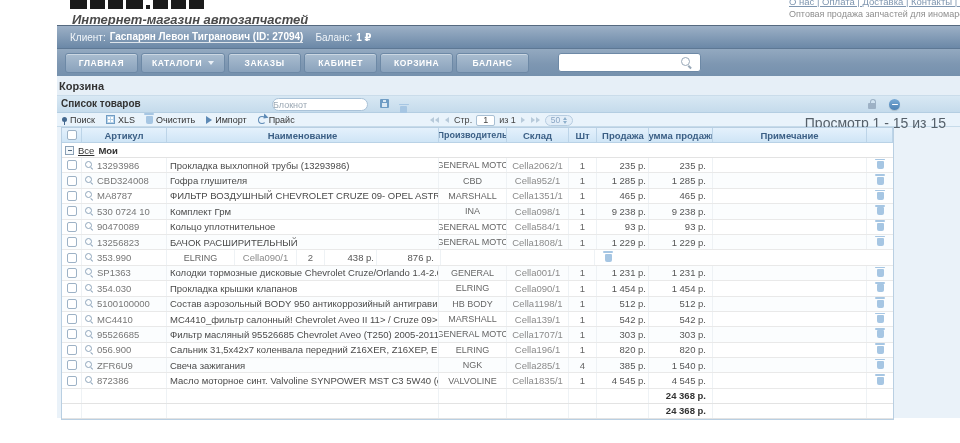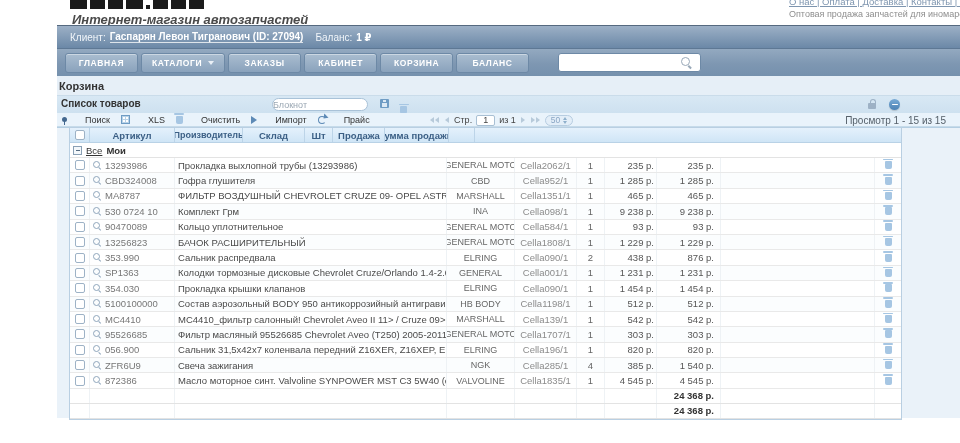--- a/index.html
+++ b/index.html
@@ -36,59 +36,59 @@
 .icon-search{position:absolute;right:7px;top:3px;width:12px;height:12px}
 .icon-search::before{content:"";position:absolute;left:0;top:0;width:7px;height:7px;border:1.6px solid #98a8b8;border-radius:50%}
 .icon-search::after{content:"";position:absolute;left:8px;top:8px;width:4px;height:1.6px;background:#98a8b8;transform:rotate(45deg);transform-origin:0 0}
 
 
 .title-strip{position:absolute;left:57px;top:76px;width:903px;height:20px;background:#e6eff7;border-bottom:1px solid #cadcea;
  display:flex;align-items:center;padding-left:2px;font-size:11px;font-weight:bold;color:#333}
 
 
 .content{position:absolute;left:57px;top:96px;width:903px;height:322px;background:#eaf2f9}
-.list-header{position:absolute;left:0;top:0;width:903px;height:32px;background:linear-gradient(#d8e8f4,#c5dbec);border-bottom:1px solid #b4cee2}
+.list-header{position:absolute;left:0;top:0;width:903px;height:17px;background:linear-gradient(#d8e8f4,#c5dbec);border-bottom:1px solid #b4cee2}
 .lh-title{position:absolute;left:4px;top:2px;font-size:10px;font-weight:bold;color:#333}
 .notebook{position:absolute;left:215px;top:2px;width:96px;height:13px;border:1px solid #a9c2d8;border-radius:7px;font-size:9px;color:#555;outline:none;background:#fff}
 .notebook::placeholder{color:#9aa7b3}
 .icon-disk{position:absolute;left:323px;top:3px;width:9px;height:9px;background:#6f9cc4;border-radius:1px;cursor:pointer}
 .icon-disk::before{content:"";position:absolute;left:2px;top:4px;width:5px;height:4px;background:#dce9f4}
 .icon-disk::after{content:"";position:absolute;left:3px;top:1px;width:3px;height:2px;background:#dce9f4}
 .lh-trash{position:absolute;left:343px;top:4px;cursor:pointer}
 .icon-lock{position:absolute;left:811px;top:7px;width:8px;height:6px;background:#9db1c5;border-radius:1px;cursor:pointer}
 .icon-lock::before{content:"";position:absolute;top:-4px;left:1.5px;width:4px;height:4px;border:1.3px solid #9db1c5;border-bottom:none;border-radius:3px 3px 0 0}
 .icon-collapse{position:absolute;left:832px;top:3px;width:11px;height:11px;border-radius:50%;background:linear-gradient(#78aad6,#4d82b4);box-shadow:0 1px 1px rgba(0,0,0,.15);cursor:pointer}
 .icon-collapse::before{content:"";position:absolute;left:2.5px;top:4.8px;width:6px;height:1.6px;background:#fff;border-radius:1px}
 
 .toolbar{position:absolute;left:0;top:17px;width:903px;height:14px;background:#e9f3fb;border-bottom:1px solid #c6dbea;
  display:flex;align-items:center;padding-left:5px;font-size:9px;color:#333}
-.tb-item{display:inline-flex;align-items:center;gap:18px;margin-right:11px;cursor:pointer;white-space:nowrap}
+.tb-item{display:inline-flex;align-items:center;gap:3px;margin-right:11px;cursor:pointer;white-space:nowrap}
 .icon-pin{width:5px;height:5px;background:#44688f;border-radius:50%;position:relative}
 .icon-pin::after{content:"";position:absolute;left:2px;top:4px;width:1.4px;height:4px;background:#44688f}
 .icon-xls{width:9px;height:9px;background:#fff;border:1px solid #6f9cc4;
  background-image:linear-gradient(#b9d3e8 1px,transparent 1px),linear-gradient(90deg,#b9d3e8 1px,transparent 1px);background-size:3px 3px}
 .icon-trash{position:relative;display:inline-block;width:7px;height:8px;background:#a6c6e3;border-radius:1px 1px 2px 2px}
 .icon-trash::before{content:"";position:absolute;top:-2.4px;left:-1.5px;width:10px;height:1.6px;background:#a6c6e3;border-radius:1px}
 .icon-import{width:0;height:0;border-top:4px solid transparent;border-bottom:4px solid transparent;border-left:6px solid #5d8ab6}
 .icon-refresh{width:8px;height:8px;border:1.5px solid #5d8ab6;border-radius:50%;border-right-color:transparent;position:relative;display:inline-block}
 .icon-refresh::after{content:"";position:absolute;right:-3px;top:-2px;width:0;height:0;border-left:3px solid transparent;border-right:3px solid transparent;border-top:4px solid #5d8ab6;transform:rotate(45deg)}
 .pager{position:absolute;left:372px;top:0;height:14px;display:flex;align-items:center;gap:4px}
 .pg-btn{display:inline-flex;gap:1px;cursor:pointer;padding:1px}
 .tri-l{width:0;height:0;border-top:3.5px solid transparent;border-bottom:3.5px solid transparent;border-right:4.5px solid #b7cada}
 .tri-r{width:0;height:0;border-top:3.5px solid transparent;border-bottom:3.5px solid transparent;border-left:4.5px solid #b7cada}
 .pg-label{color:#444;white-space:nowrap}
 .pg-input{width:19px;height:11px;border:1px solid #a9c0d4;border-radius:2px;font-size:9px;text-align:center;color:#444;outline:none}
 .pill{height:11px;padding:0 5px;border:1px solid #b7cde1;border-radius:7px;background:#e3eef8;color:#8aa6c4;font-size:8.5px;display:inline-flex;align-items:center;gap:3px;cursor:pointer}
 .sorts{display:inline-flex;flex-direction:column;gap:1px}
 .tri-u{width:0;height:0;border-left:2.5px solid transparent;border-right:2.5px solid transparent;border-bottom:3px solid #8fb0cc}
 .tri-d{width:0;height:0;border-left:2.5px solid transparent;border-right:2.5px solid transparent;border-top:3px solid #8fb0cc}
-.view-info{position:absolute;right:14px;top:2px;font-size:10px;color:#55606a}
-
-
-.grid{position:absolute;left:12px;top:31px;width:833px;border:1px solid #b9cfe2;background:#fff}
+.view-info{position:absolute;right:14px;top:2px;font-size:14px;color:#55606a}
+
+
+.grid{position:absolute;left:4px;top:31px;width:833px;border:1px solid #b9cfe2;background:#fff}
 .grid-header{display:flex;height:15px;background:linear-gradient(#e4f1fc,#cfe5f6);border-bottom:1px solid #b9d2e6;
  font-size:9px;font-weight:bold;color:#3b5f85}
 .grid-header .c{justify-content:center;border-right:1px solid #bcd4e8;color:#3b5f85}
 .c{display:flex;align-items:center;overflow:hidden;white-space:nowrap;border-right:1px solid #eef2f5;padding:0 3px;font-size:9.5px;color:#555;flex:none}
 .col-check{width:20px;justify-content:center}
 .col-article{width:85px;color:#777}
 .col-name{width:272px;color:#4a4a4a}
 .col-manu{width:68px;justify-content:center;font-size:9px;color:#666}
 .col-sklad{width:62px;justify-content:center;color:#8b8b8b}
 .col-qty{width:28px;justify-content:center;color:#666}
@@ -236,25 +236,27 @@
       </div>
       <span class="view-info">Просмотр 1 - 15 из 15</span>
     </div>
 
     <div class="grid">
       <div class="grid-header">
         <div class="c col-check">
             <span class="cb"></span>
           </div>
         <div class="c col-article">Артикул</div>
+        <div class="c col-name">Наименование</div>
         <div class="c col-manu">Производитель</div>
         <div class="c col-sklad">Склад</div>
         <div class="c col-qty">Шт</div>
         <div class="c col-price">Продажа</div>
         <div class="c col-sum">Сумма продажи</div>
+        <div class="c col-note">Примечание</div>
         <div class="c col-del"></div>
       </div>
       <div class="group-row">
         <span class="expander"></span>
         <a class="grp-all">Все</a>
         <b class="grp-my">Мои</b>
       </div>
       <div id="grid-rows">
           <div class="grow">
             <div class="c col-check">
@@ -350,21 +352,20 @@
             <div class="c col-note"></div>
             <div class="c col-del">
               <span class="icon-trash"></span>
             </div>
           </div>
           <div class="grow">
             <div class="c col-check">
               <span class="cb"></span>
             </div>
             <div class="c col-article"><span class="icon-mag"></span>353.990</div>
-            <div class="c col-name">Сальник распредвала</div>
             <div class="c col-manu">ELRING</div>
             <div class="c col-sklad">Cella090/1</div>
             <div class="c col-qty">2</div>
             <div class="c col-price">438 р.</div>
             <div class="c col-sum">876 р.</div>
             <div class="c col-note"></div>
             <div class="c col-del">
               <span class="icon-trash"></span>
             </div>
           </div>

